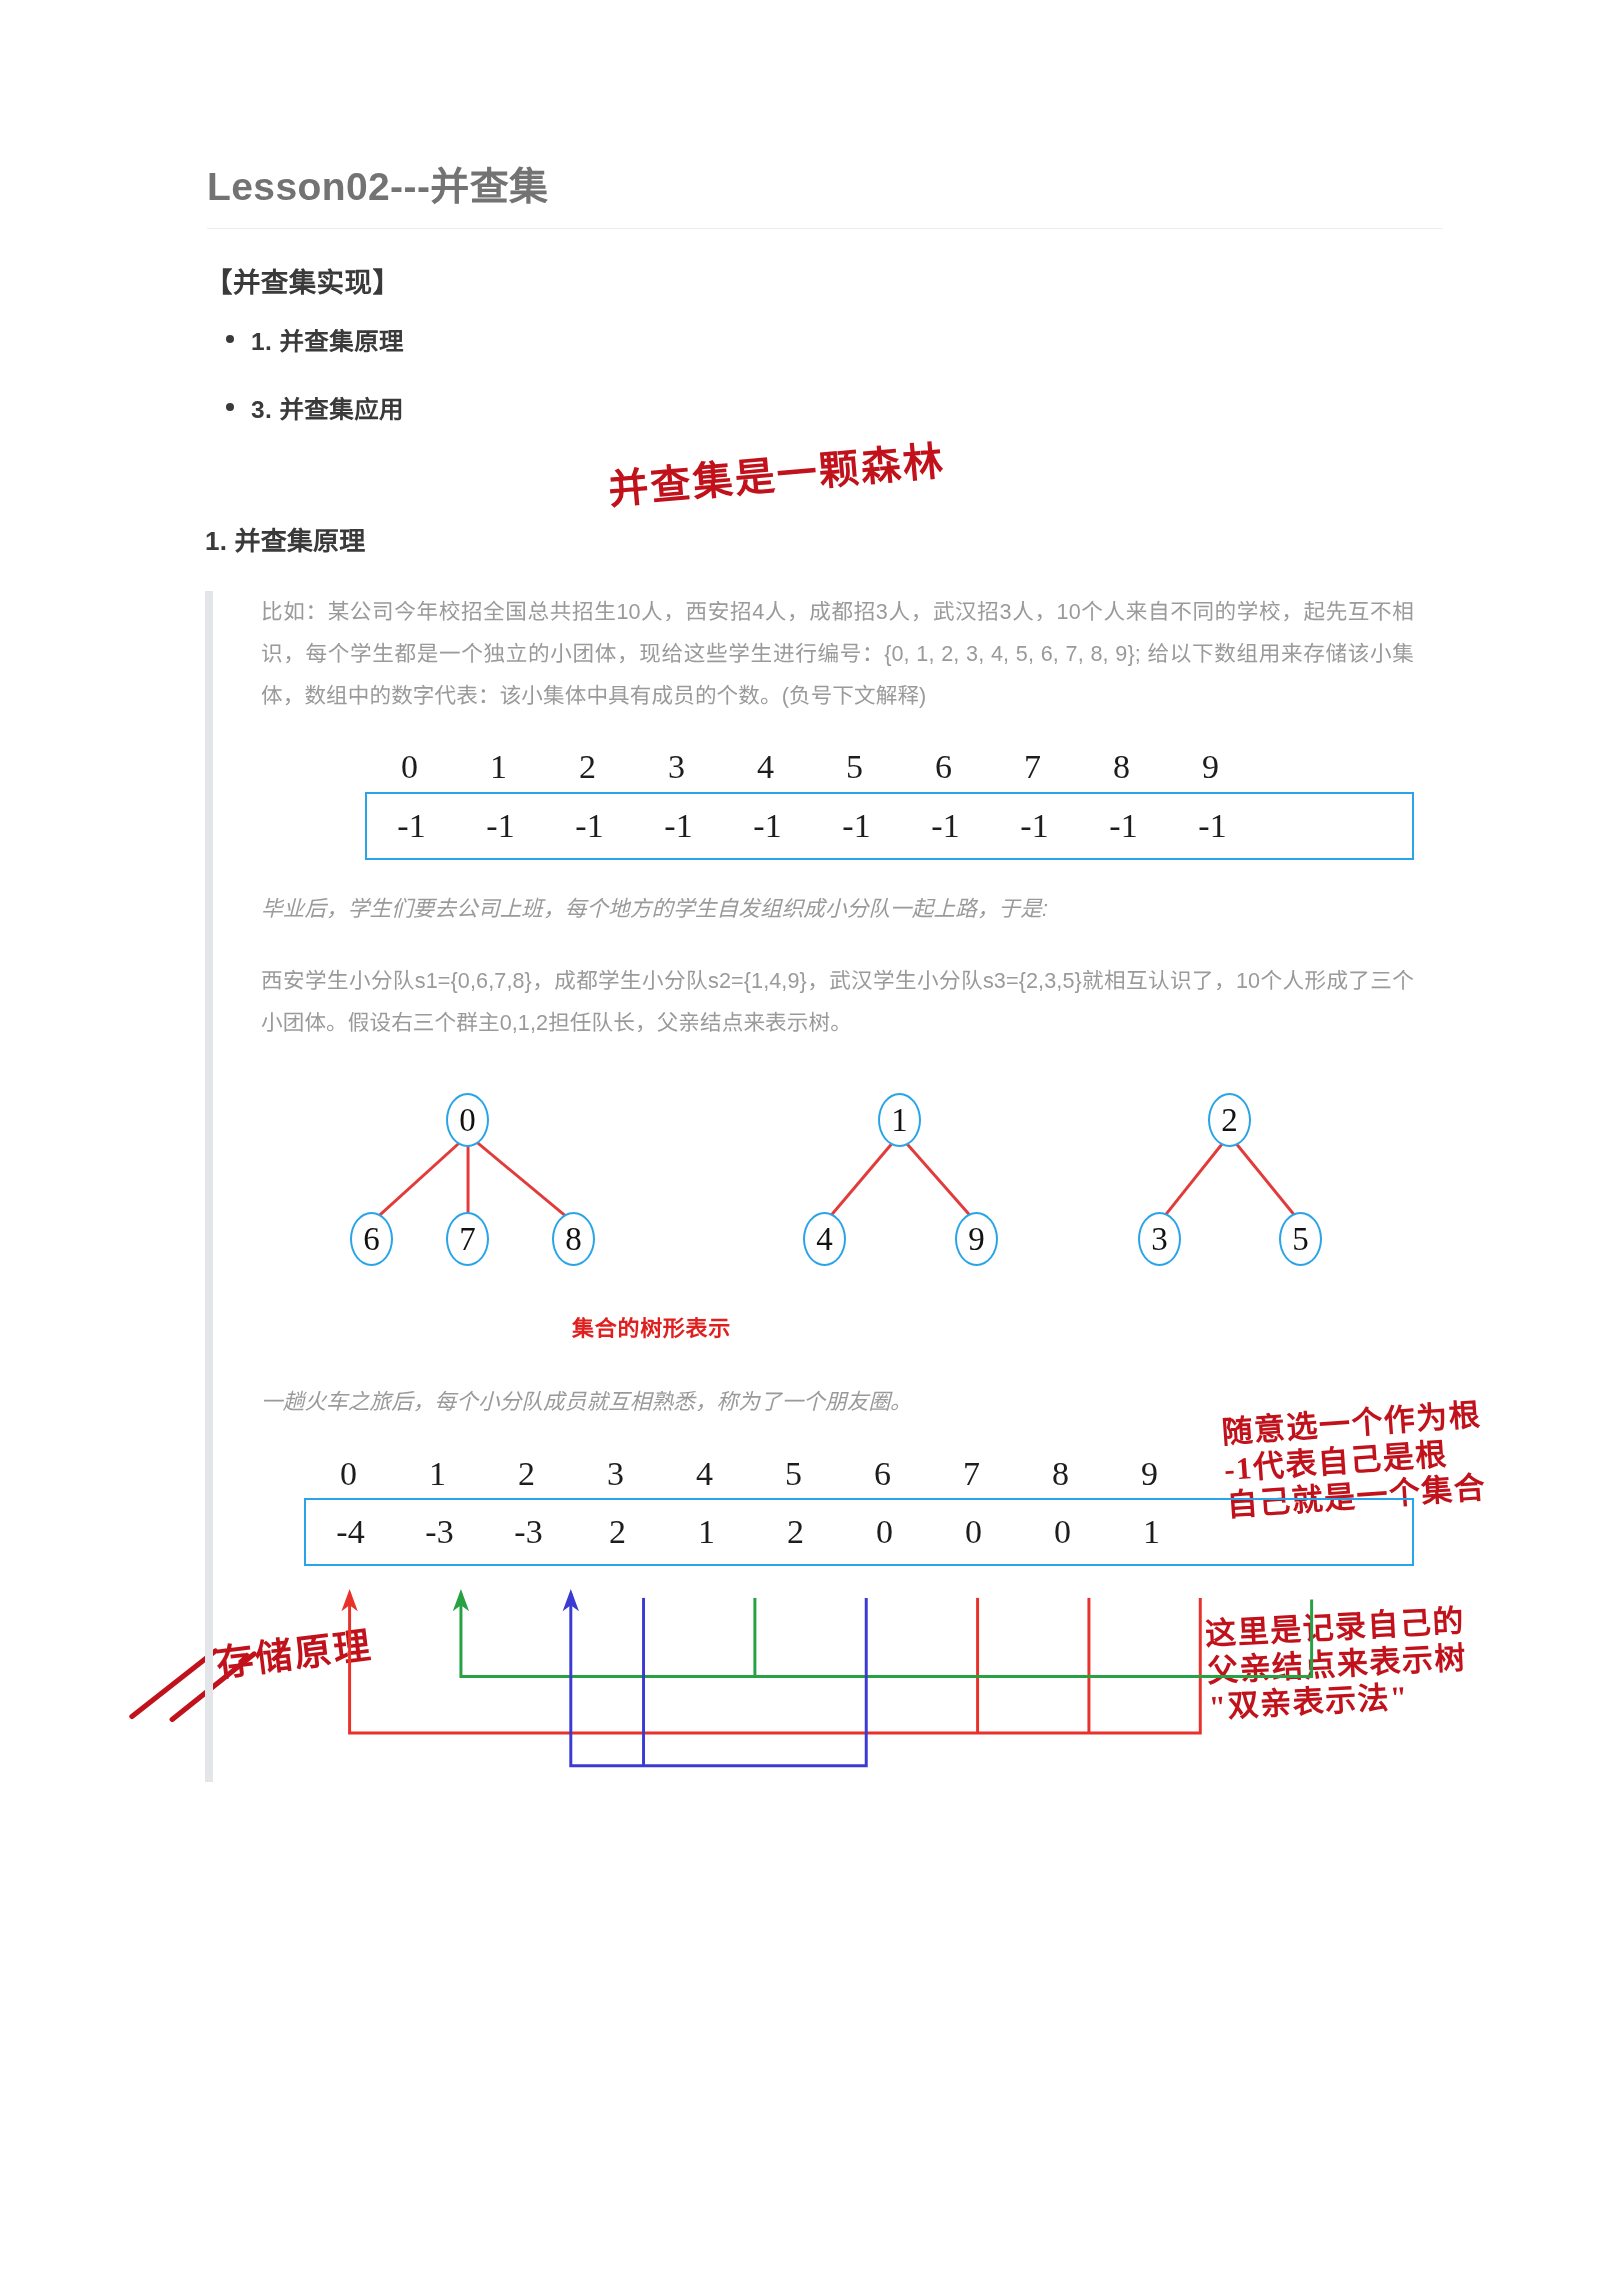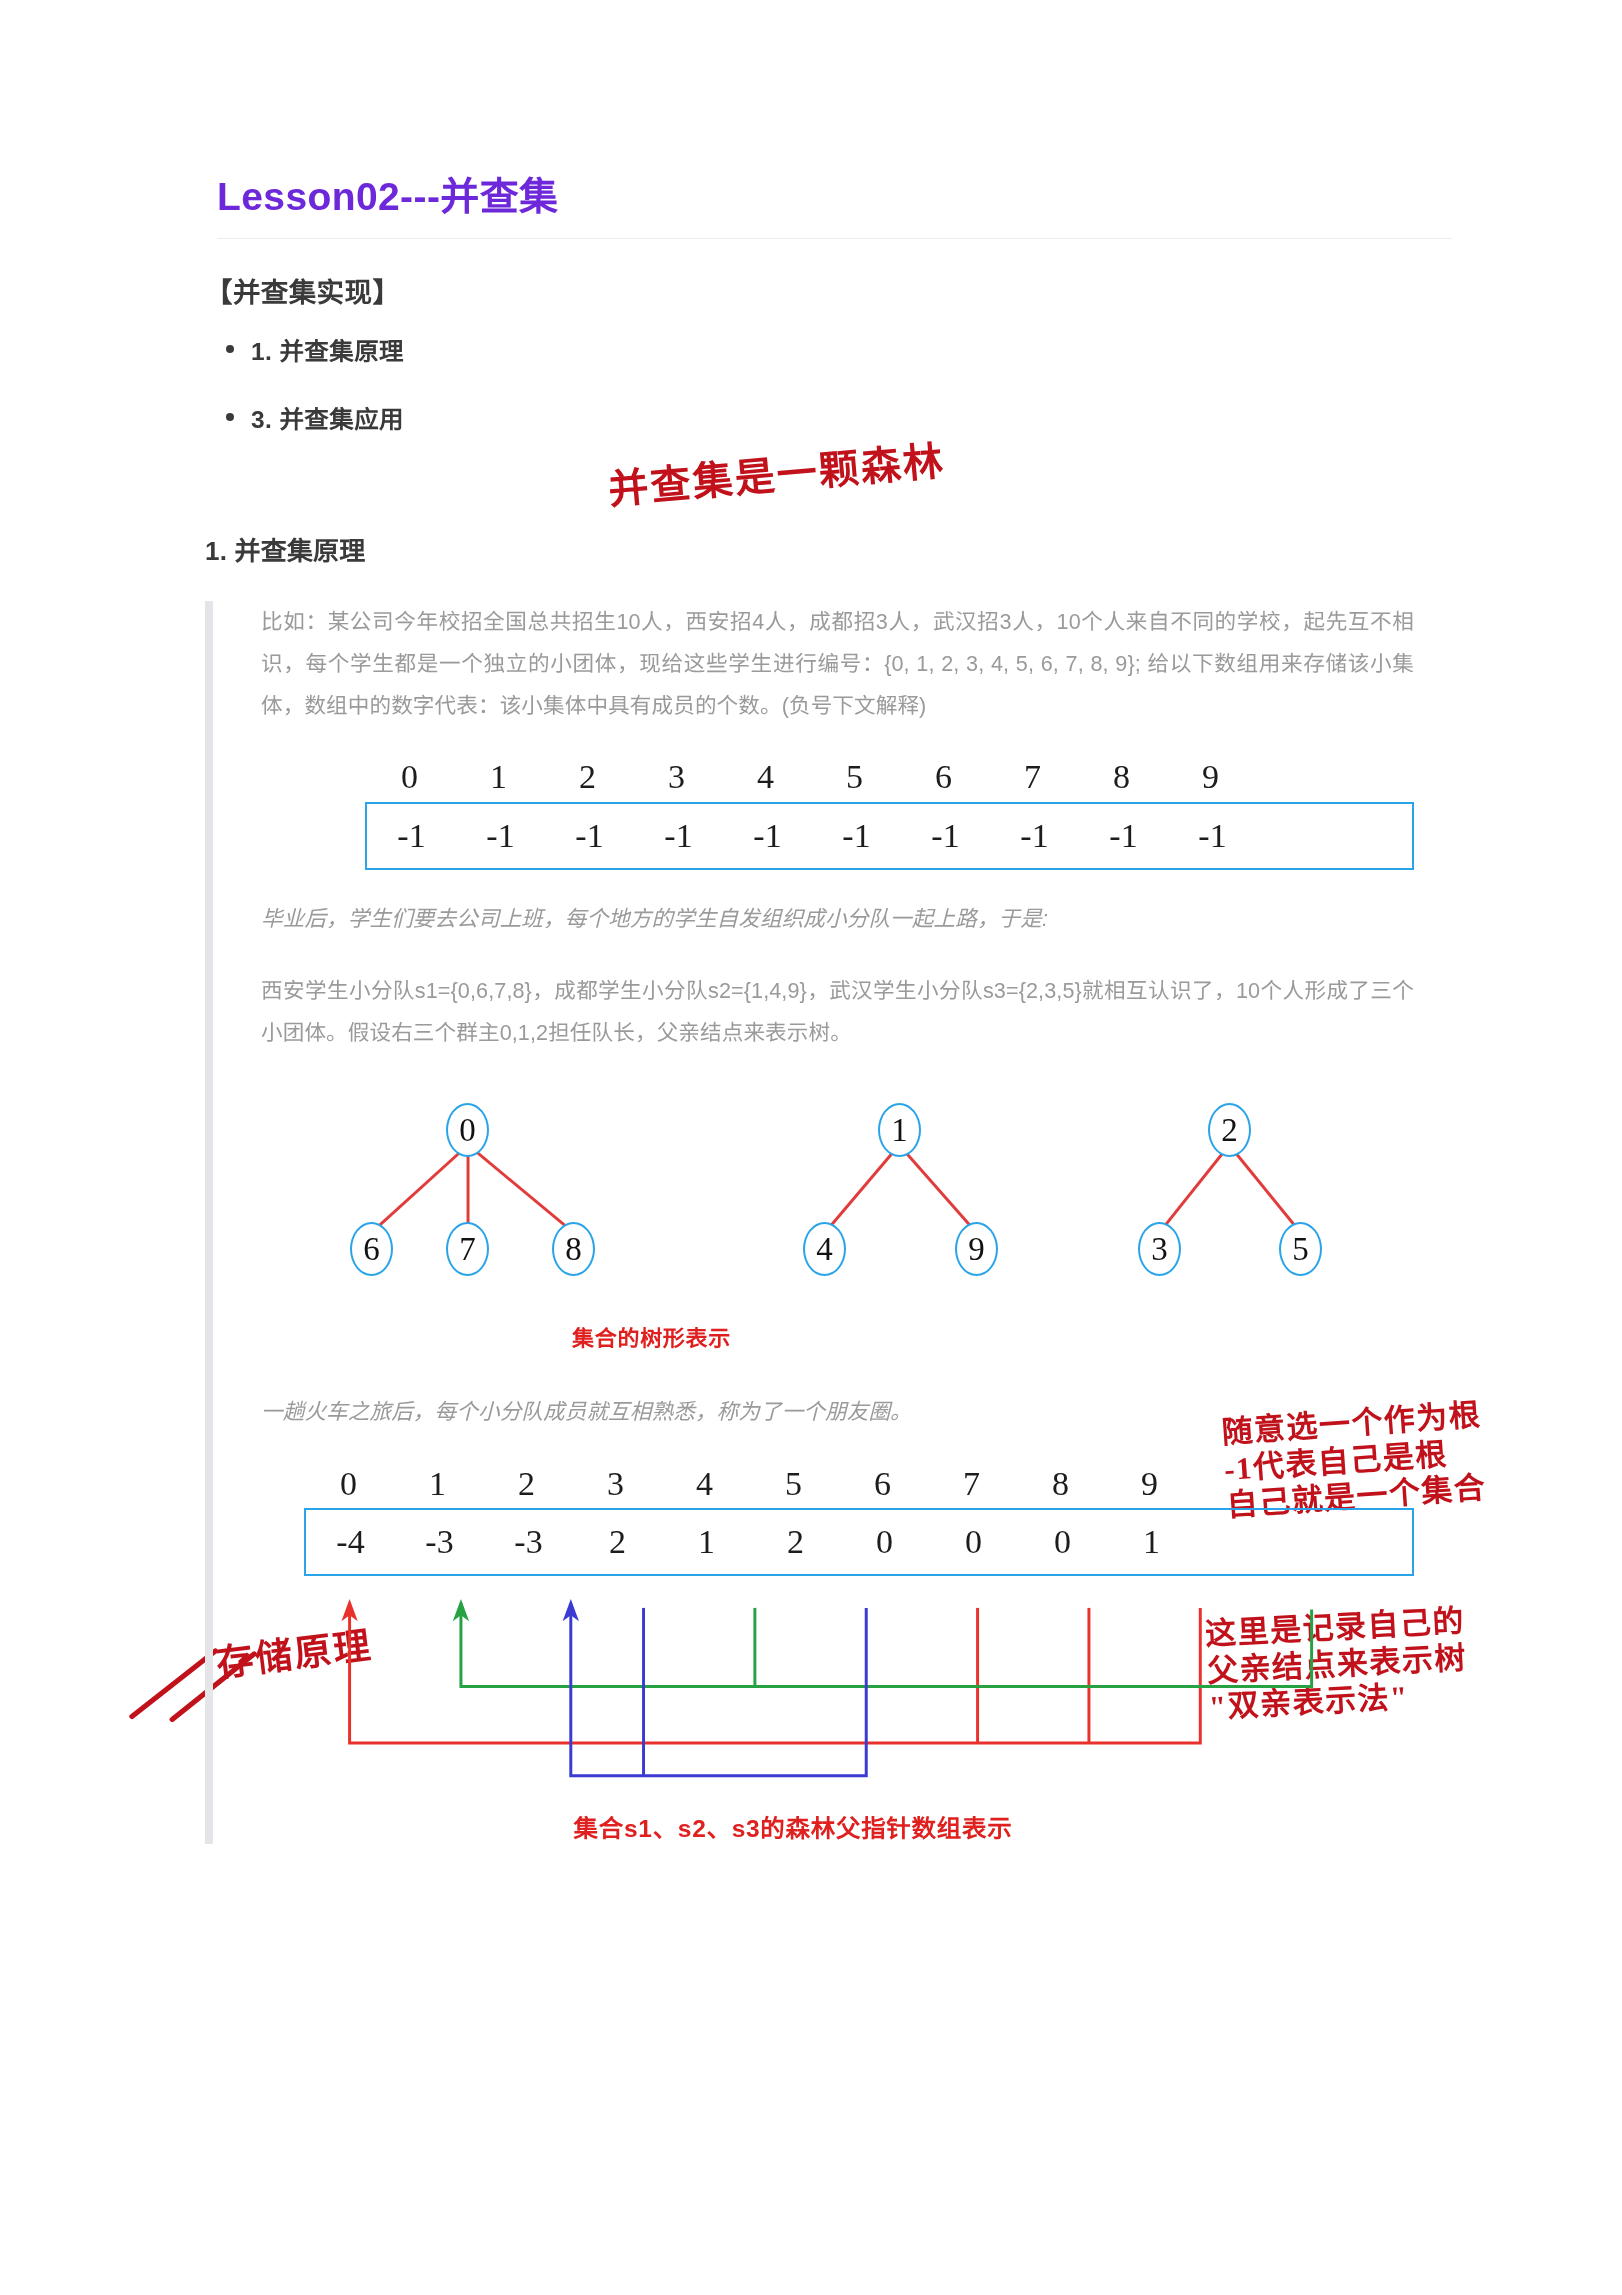--- a/index.html
+++ b/index.html
@@ -27,24 +27,24 @@
     position: absolute;
     left: 205px;
     top: 161px;
     width: 1265px;
   }
 
   
   .doc-title {
     font-size: 39px;
     font-weight: bold;
-    color: #6d28d9;
+    color: #737373;
     letter-spacing: 0.4px;
     line-height: 1.25;
-    margin: 12px;
+    margin: 2px;
     padding-bottom: 16.4px;
     border-bottom: 1.5px solid #ececec;
     width: 1235px;
   }
 
   
   .goals-heading {
     font-size: 27.5px;
     font-weight: bold;
     color: #3a3a3a;
@@ -362,19 +362,18 @@
             <polygon points="268,0 257,30 268,22 279,30" fill="#26a243"></polygon>
           </g>
 
           <g>
             <polyline points="416,6 416,238 814,238 814,12" fill="none" stroke="#3b3bd4" stroke-width="4"></polyline>
             <line x1="514" y1="238" x2="514" y2="12" stroke="#3b3bd4" stroke-width="4"></line>
             <polygon points="416,0 405,30 416,22 427,30" fill="#3b3bd4"></polygon>
           </g>
         </svg>
 
-        <div class="final-caption">集合s1、s2、s3的森林父指针数组表示</div>
       </div>
 
     </div>
   </div>
 </div>
 
 
 </body></html>

